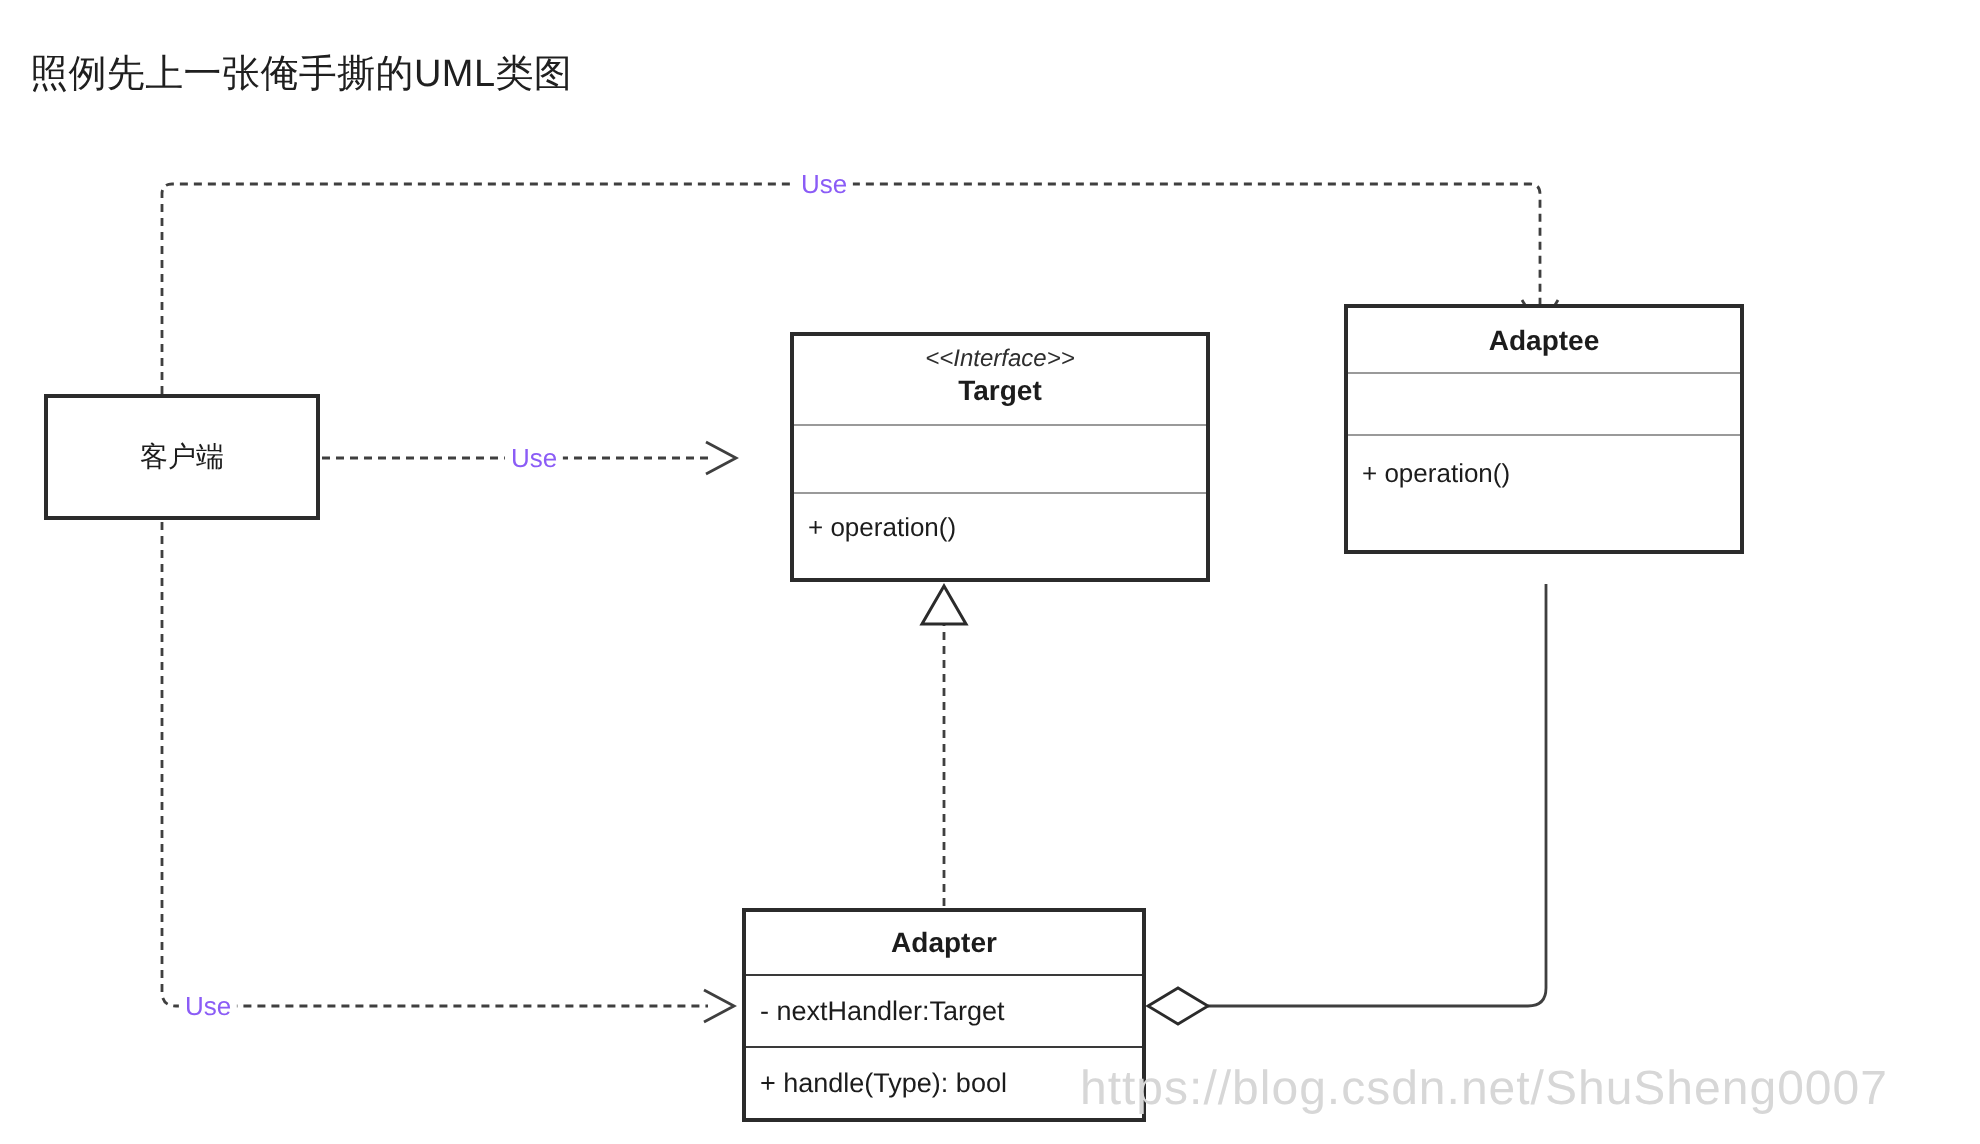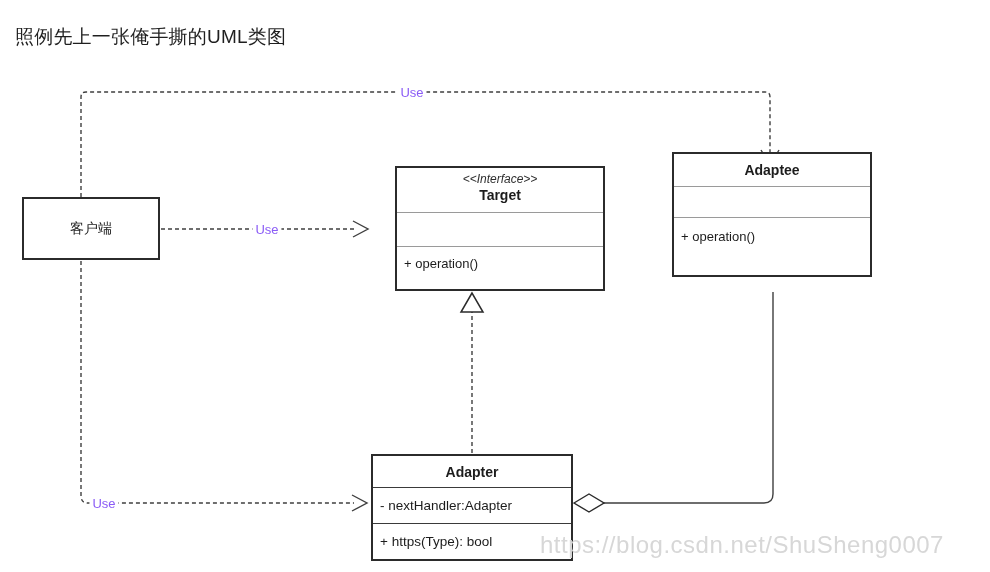--- a/index.html
+++ b/index.html
@@ -151,24 +151,24 @@
     <div class="methods">
       <span>+ operation()</span>
     </div>
   </div>
 
   <div class="uml-box adapter-box">
     <div class="hdr">
       <span class="cls-name">Adapter</span>
     </div>
     <div class="attrs">
-      <span>- nextHandler:Adapter</span>
+      <span>- nextHandler:Target</span>
     </div>
     <div class="methods">
-      <span>+ https(Type): bool</span>
+      <span>+ handle(Type): bool</span>
     </div>
   </div>
 
   <span class="edge-label edge-label-top">Use</span>
   <span class="edge-label edge-label-middle">Use</span>
   <span class="edge-label edge-label-bottom">Use</span>
 
   <span class="watermark">https://blog.csdn.net/ShuSheng0007</span>
 
 </div>

